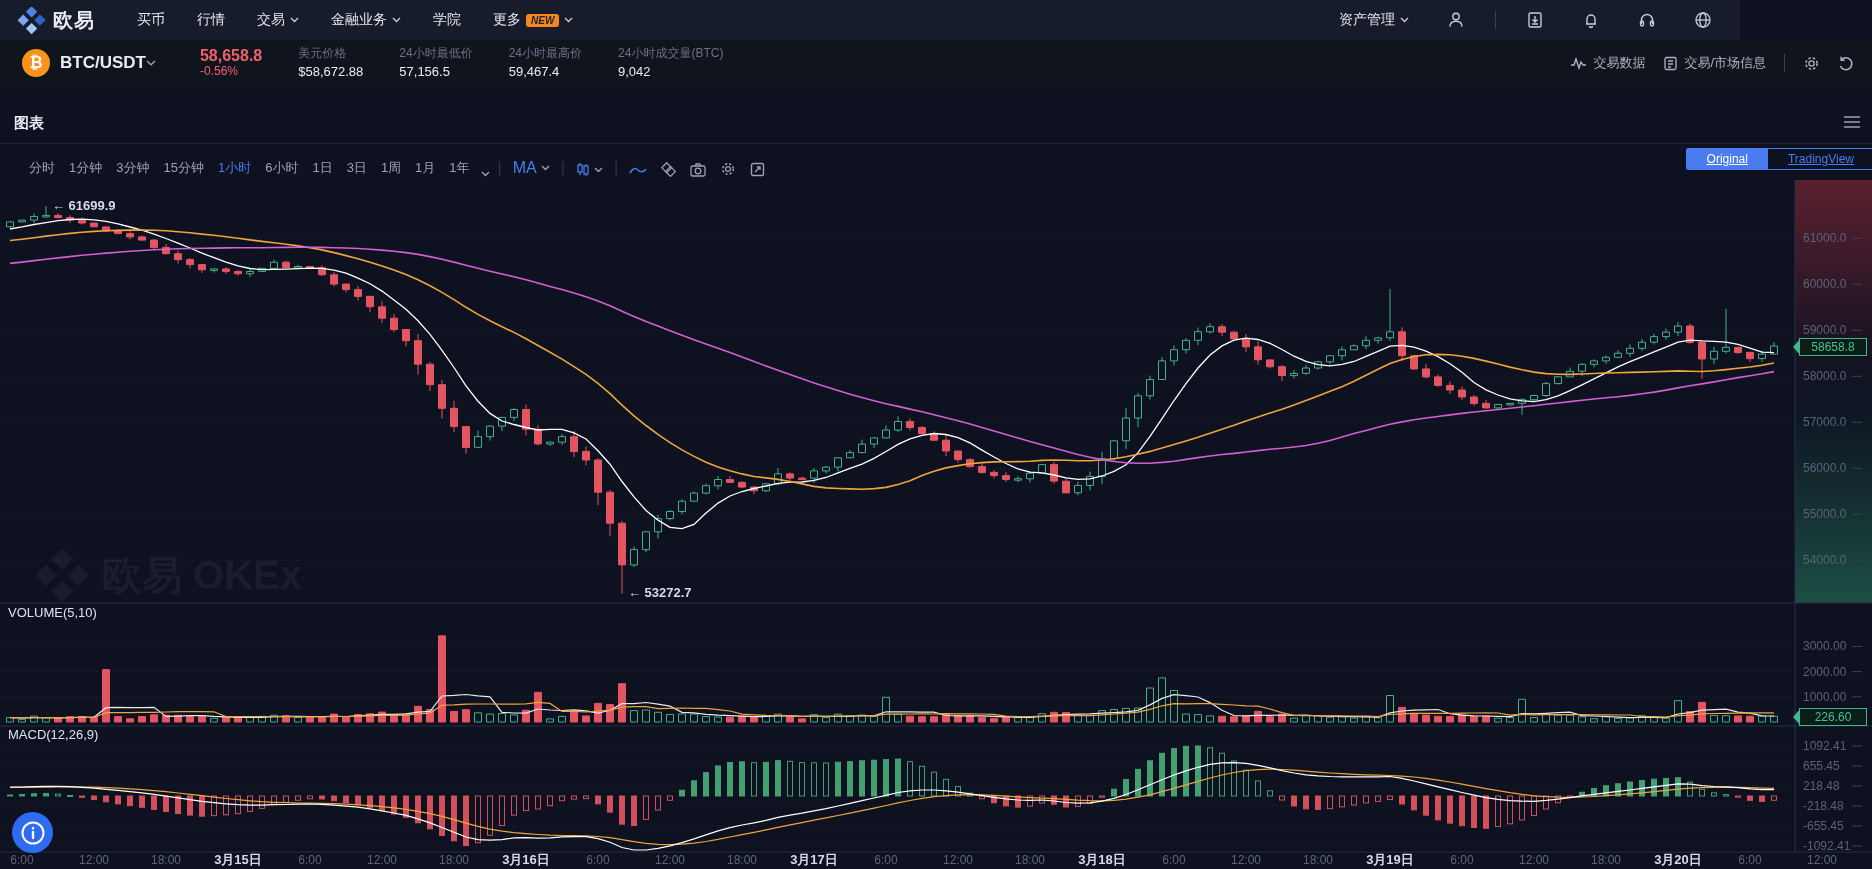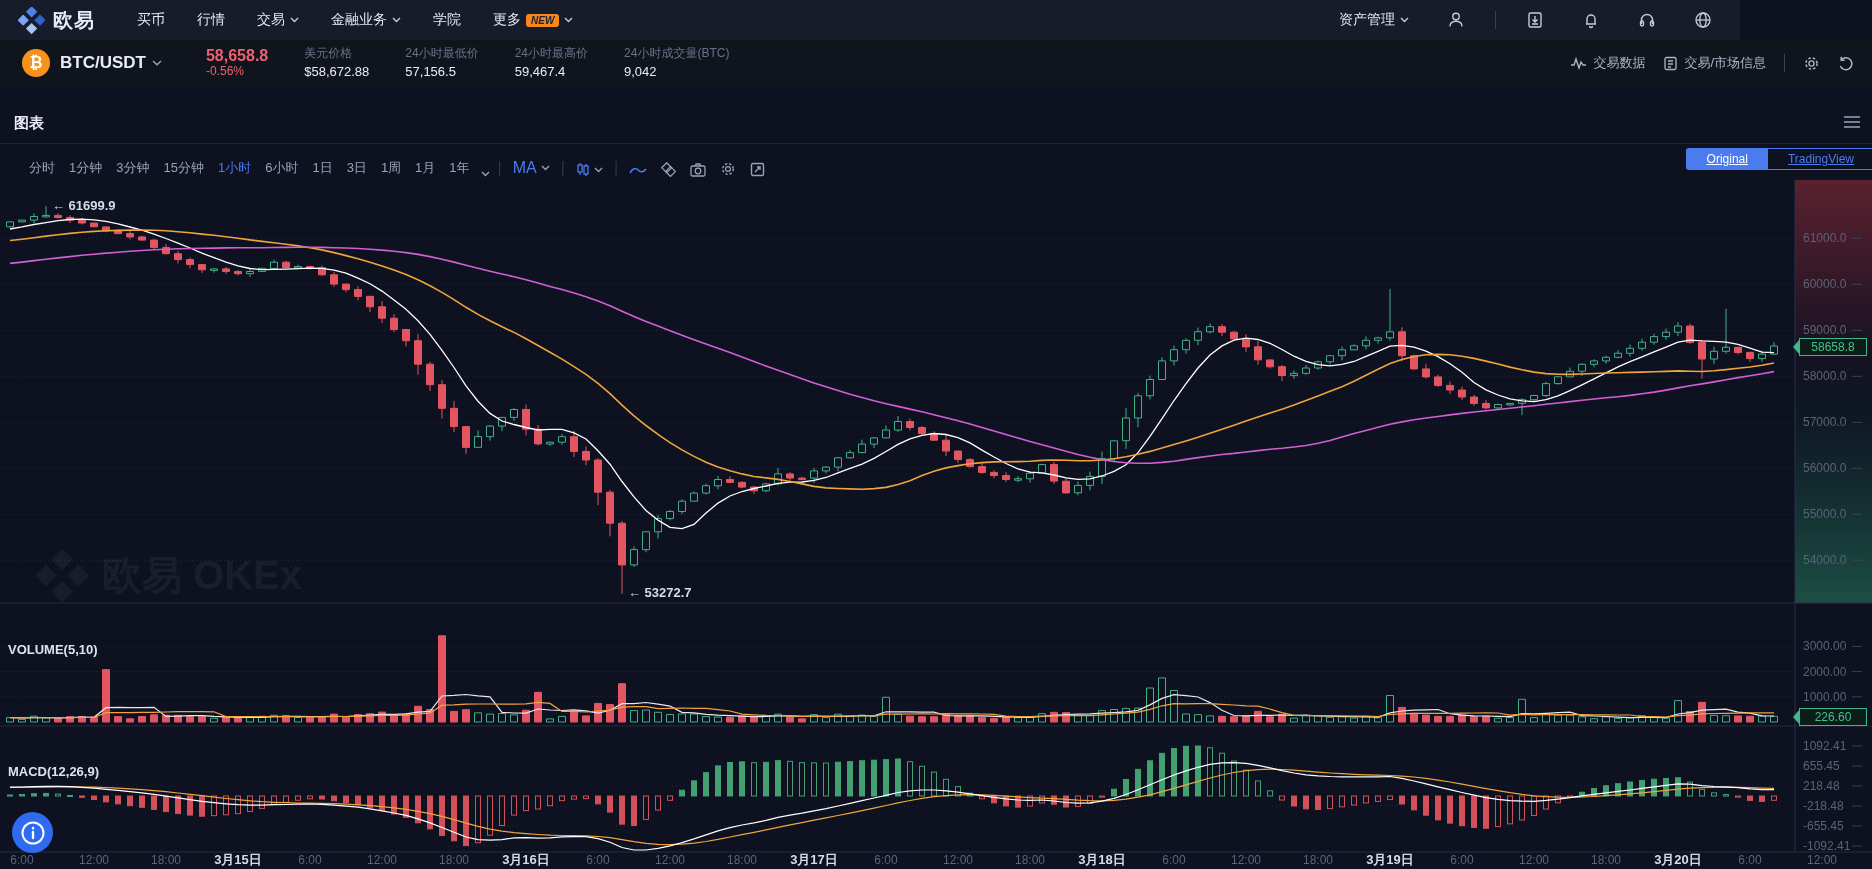--- a/index.html
+++ b/index.html
@@ -18,21 +18,21 @@
   .badge-new{background:#f6881e;color:#1c2130;font-size:10px;font-weight:bold;
              border-radius:3px;padding:1px 5px;font-style:italic;}
   .icon-btn{width:34px;height:34px;display:flex;align-items:center;justify-content:center;cursor:pointer;}
   .vdiv{width:1px;height:18px;background:#3a4156;}
   svg.glyph{display:block;}
   
   #ticker{position:absolute;left:0;top:40px;width:1872px;height:46px;background:#10141d;
           display:flex;align-items:center;z-index:29;}
   .btc-circle{width:28px;height:28px;border-radius:50%;background:#f7931a;color:#fff;
               font-weight:bold;font-size:16px;display:flex;align-items:center;justify-content:center;margin-left:22px;}
-  .pair{display:flex;align-items:center;gap:6px;font-size:17px;font-weight:bold;margin-left:10px;cursor:pointer;}
+  .pair{display:flex;align-items:center;font-size:17px;font-weight:bold;margin-left:10px;cursor:pointer;}
   .px-block{margin-left:44px;line-height:1.15;}
   .px-main{color:#f0616d;font-size:16px;font-weight:bold;}
   .px-chg{color:#f0616d;font-size:12px;}
   .stat{margin-left:36px;line-height:1.5;}
   .stat .lb{color:#6a7187;font-size:12px;}
   .stat .vl{color:#e9ecf4;font-size:13px;}
   .ticker-right{margin-left:auto;display:flex;align-items:center;gap:18px;margin-right:18px;
                 color:#aeb4c8;font-size:13px;}
   .tk-btn{display:flex;align-items:center;gap:6px;cursor:pointer;}
   
@@ -45,21 +45,21 @@
   .tf.active{color:#4a7cf0;}
   .tb-sep{color:#2e3548;padding:0 4px;}
   .tb-ic{display:flex;align-items:center;gap:4px;padding:0 7px;cursor:pointer;color:#9aa1b8;font-size:16px;}
   #tv-toggle{position:absolute;right:13px;top:4px;display:flex;border:1px solid #4a7cf0;
              border-radius:2px;overflow:hidden;font-size:12px;cursor:pointer;}
   #tv-toggle .opt{padding:3px 20px;color:#4a7cf0;background:transparent;text-decoration:underline;}
   #tv-toggle .opt.sel{background:#4a7cf0;color:#fff;}
   
   #watermark{position:absolute;left:36px;top:548px;display:flex;align-items:center;gap:14px;
              color:rgba(255,255,255,0.055);font-size:40px;font-weight:bold;pointer-events:none;}
-  .pane-label{position:absolute;left:8px;font-size:13px;color:#dfe3ee;font-weight:bold;z-index:5;margin-top:37px;}
+  .pane-label{position:absolute;left:8px;font-size:13px;color:#dfe3ee;font-weight:normal;z-index:5;}
   .axis-tag{position:absolute;left:1799px;width:66px;height:16px;border:1px solid #3fb68b;
             color:#45c08d;font-size:12px;display:flex;align-items:center;justify-content:center;
             background:#0c1d19;z-index:6;}
   .axis-tag:before{content:"";position:absolute;left:-7px;top:0px;width:0;height:0;
             border-right:7px solid #3fb68b;border-top:8px solid transparent;border-bottom:8px solid transparent;}
   #info-btn{position:absolute;left:12px;top:812px;width:41px;height:41px;border-radius:50%;
             background:#2e6bf0;display:flex;align-items:center;justify-content:center;z-index:8;cursor:pointer;}
 </style>
 </head>
 <body>

